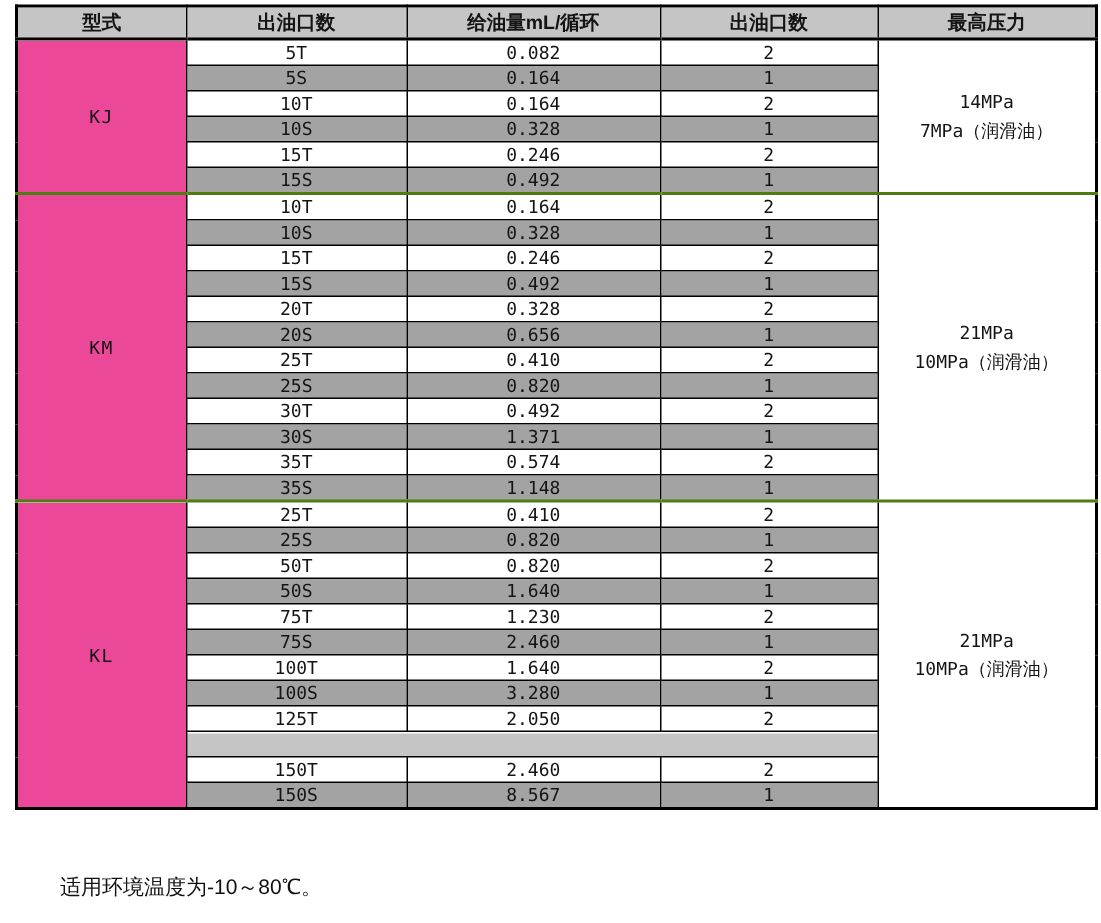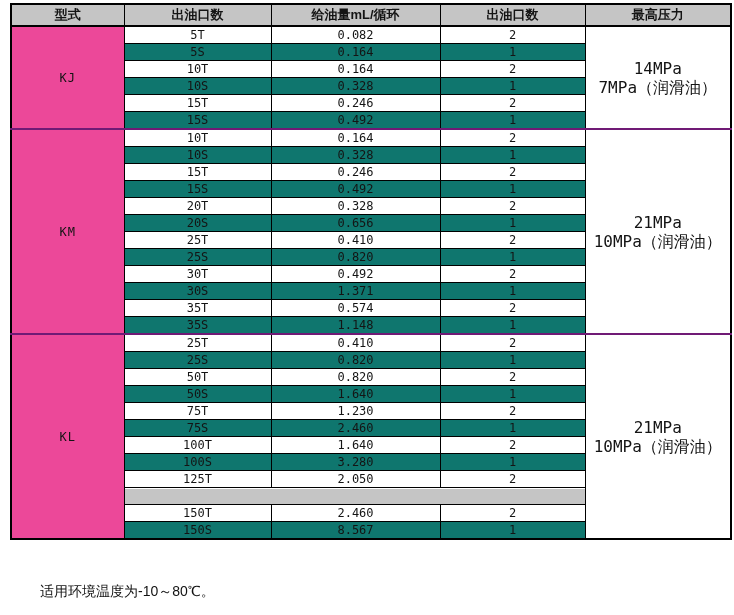--- a/index.html
+++ b/index.html
@@ -21,27 +21,27 @@
     padding:0; font-size:12px; font-weight:normal;
     height:16px; line-height:16px;
     overflow:hidden; white-space:nowrap;
   }
   table.spec thead th {
     background:#c5c5c5; font-weight:bold; font-size:13px;
     height:20px; line-height:20px;
     border-bottom:2px solid #000;
     font-family:"Liberation Sans",sans-serif;
   }
-  td.shaded { background:#0f766e; }
-  tr.section-start td { border-top:2px solid #701a75; }
+  td.shaded { background:#a3a3a3; }
+  tr.section-start td { border-top:2px solid #4d7c0f; }
   td.type-cell {
     background:#ec4899; font-size:12px; letter-spacing:1px;
   }
   td.pressure-cell { background:#fff; }
-  td.pressure-cell .pline { line-height:19px; font-size:16px; }
+  td.pressure-cell .pline { line-height:19px; font-size:12px; }
   td.empty-row-cell { height:18px; background:#fff; padding:2px 0; }
   td.empty-row-cell .gray-bar { height:15px; background:#c5c5c5; }
 
   .notes {
     position:absolute; left:40px; top:580px;
     font-size:14px; line-height:22px; color:#111;
     font-family:"Liberation Sans",sans-serif;
     white-space:nowrap;
   }
 </style>

